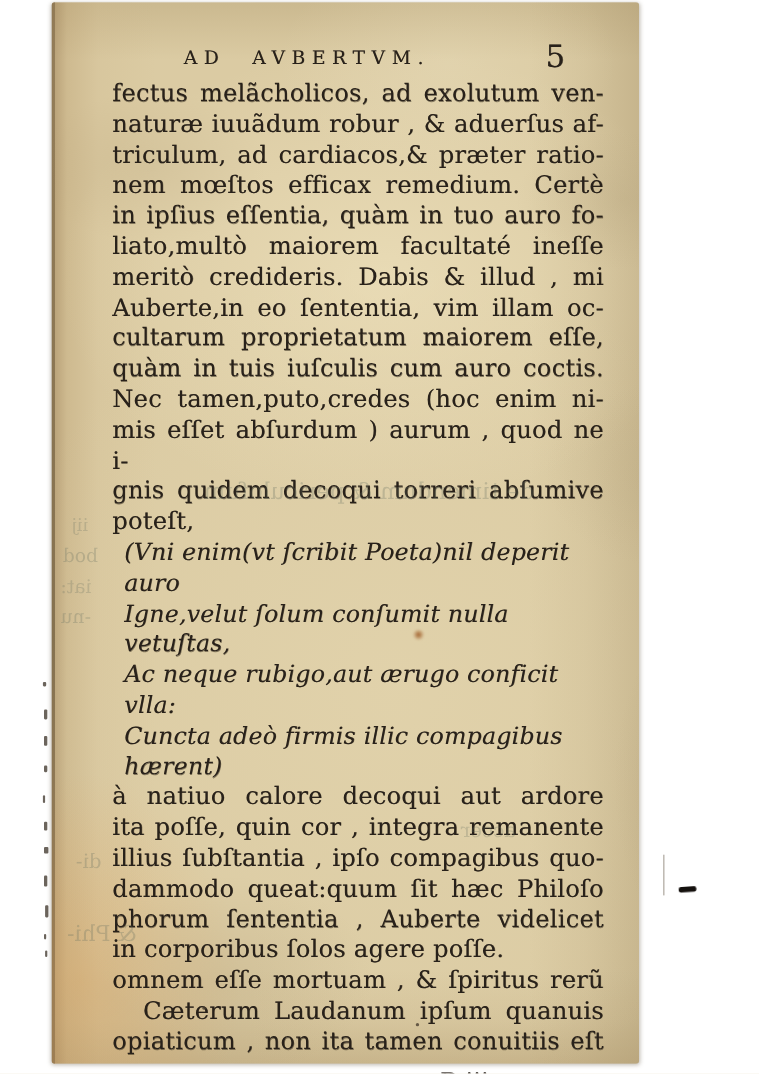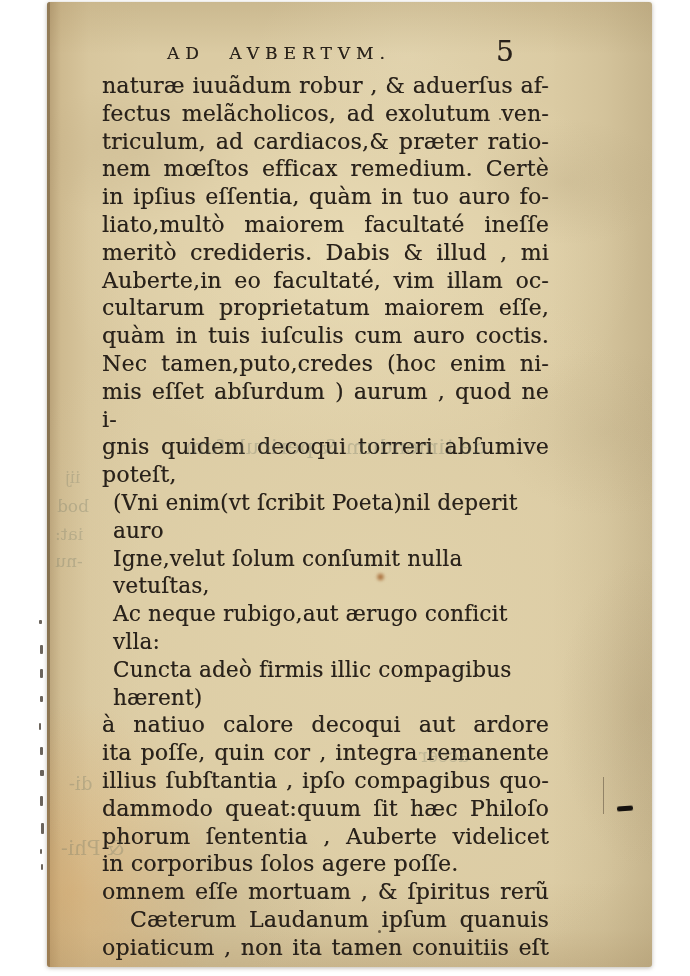--- a/index.html
+++ b/index.html
@@ -1,32 +1,33 @@
 <!DOCTYPE html>
 <html style="--paper: #dbcba3; --ink: #28211a;"><head>
 <meta charset="utf-8">
 <style>
   html,body{margin:0;padding:0;background:#ffffff;}
   .canvas{
     position:relative;width:690px;height:976px;background:#ffffff;overflow:hidden;
     font-family:"DejaVu Serif","Liberation Serif",serif;
   }
   .page{
-    position:absolute;left:47px;top:2px;width:605px;height:965px;
+    position:absolute;left:47px;top:2px;width:494px;height:965px;
     border-radius:3px;
     box-shadow:0 1px 4px rgba(110,100,80,0.45);
     background-color:var(--paper,#dbcba3);
     background-image:
       radial-gradient(ellipse 420px 300px at 300px 250px, rgba(243,231,195,0.55), rgba(243,231,195,0) 70%),
       radial-gradient(ellipse 500px 520px at 310px 620px, rgba(235,222,184,0.35), rgba(235,222,184,0) 75%),
       radial-gradient(ellipse 210px 270px at 25px 890px, rgba(214,156,88,0.38), rgba(214,156,88,0) 70%),
       linear-gradient(90deg, rgba(150,120,78,0.55) 0px, rgba(185,158,112,0.38) 14px, rgba(203,180,136,0.2) 42px, rgba(203,180,136,0) 95px),
       linear-gradient(270deg, rgba(165,145,105,0.38) 0px, rgba(165,145,105,0.14) 48px, rgba(165,145,105,0) 100px),
       linear-gradient(180deg, rgba(168,146,102,0.32) 0px, rgba(168,146,102,0) 52px),
       linear-gradient(0deg, rgba(160,134,90,0.35) 0px, rgba(160,134,90,0.12) 38px, rgba(160,134,90,0) 85px);
+    padding-left: 40px;
   }
   .page::before{ 
     content:"";position:absolute;left:0;top:0;width:3px;height:100%;
     background:linear-gradient(180deg, rgba(120,98,64,0.55), rgba(104,86,56,0.65) 60%, rgba(130,100,62,0.5));
     border-radius:3px 0 0 3px;
   }
   .texture{ 
     position:absolute;inset:0;pointer-events:none;
     background-image:
       radial-gradient(140px 90px at 520px 180px, rgba(164,146,108,0.20), transparent 70%),
@@ -54,21 +55,21 @@
     color:var(--ink,#28211a);
   }
   .line{
     font-size:22px;line-height:27.8px;letter-spacing:0.2px;
     text-align:justify;text-align-last:justify;text-justify:inter-word;
     text-shadow:0.35px 0.35px 0.35px rgba(40,31,20,0.5);
     white-space:normal;
   }
   .line.left{text-align:center;text-align-last:left;}
   .line.italic{
-    padding-left:11px;font-size:21.5px;
+    font-style:italic;padding-left:11px;font-size:21.5px;
     text-align:left;text-align-last:left;
   }
   .line.indent{text-indent:28px;}
   .sig-line{
     font-size:22px;line-height:27.8px;margin-top:9px;padding-left:298px;
     text-align:left;text-align-last:left;
     text-shadow:0.35px 0.35px 0.35px rgba(40,31,20,0.5);
     color:var(--ink,#28211a);
   }
   .ghost{
@@ -92,28 +93,28 @@
   <div class="page">
     <div class="texture"></div>
 
     <div class="running-header">
       <span class="header-title">AD AVBERTVM.</span>
       <span class="page-number">5</span>
     </div>
 
     <div class="text-block">
 
-      <div class="line">naturæ iuuãdum robur , &amp; aduerſus af-</div>
-        <div class="line">fectus melãcholicos, ad exolutum ven-</div>
+      <div class="line">fectus melãcholicos, ad exolutum ven-</div>
+        <div class="line">naturæ iuuãdum robur , &amp; aduerſus af-</div>
         <div class="line">triculum, ad cardiacos,&amp; præter ratio-</div>
         <div class="line">nem mœſtos efficax remedium. Certè</div>
         <div class="line">in ipſius eſſentia, quàm in tuo auro fo-</div>
         <div class="line">liato,multò maiorem facultaté ineſſe</div>
         <div class="line">meritò credideris. Dabis &amp; illud , mi</div>
-        <div class="line">Auberte,in eo facultaté, vim illam oc-</div>
+        <div class="line">Auberte,in eo ſententia, vim illam oc-</div>
         <div class="line">cultarum proprietatum maiorem eſſe,</div>
         <div class="line">quàm in tuis iuſculis cum auro coctis.</div>
         <div class="line">Nec tamen,puto,credes (hoc enim ni-</div>
         <div class="line">mis eſſet abſurdum ) aurum , quod ne i-</div>
         <div class="line">gnis quidem decoqui torreri abſumive</div>
         <div class="line left">poteſt,</div>
         <div class="line italic">(Vni enim(vt ſcribit Poeta)nil deperit auro</div>
         <div class="line italic">Igne,velut ſolum conſumit nulla vetuſtas,</div>
         <div class="line italic">Ac neque rubigo,aut ærugo conficit vlla:</div>
         <div class="line italic">Cuncta adeò firmis illic compagibus hærent)</div>

